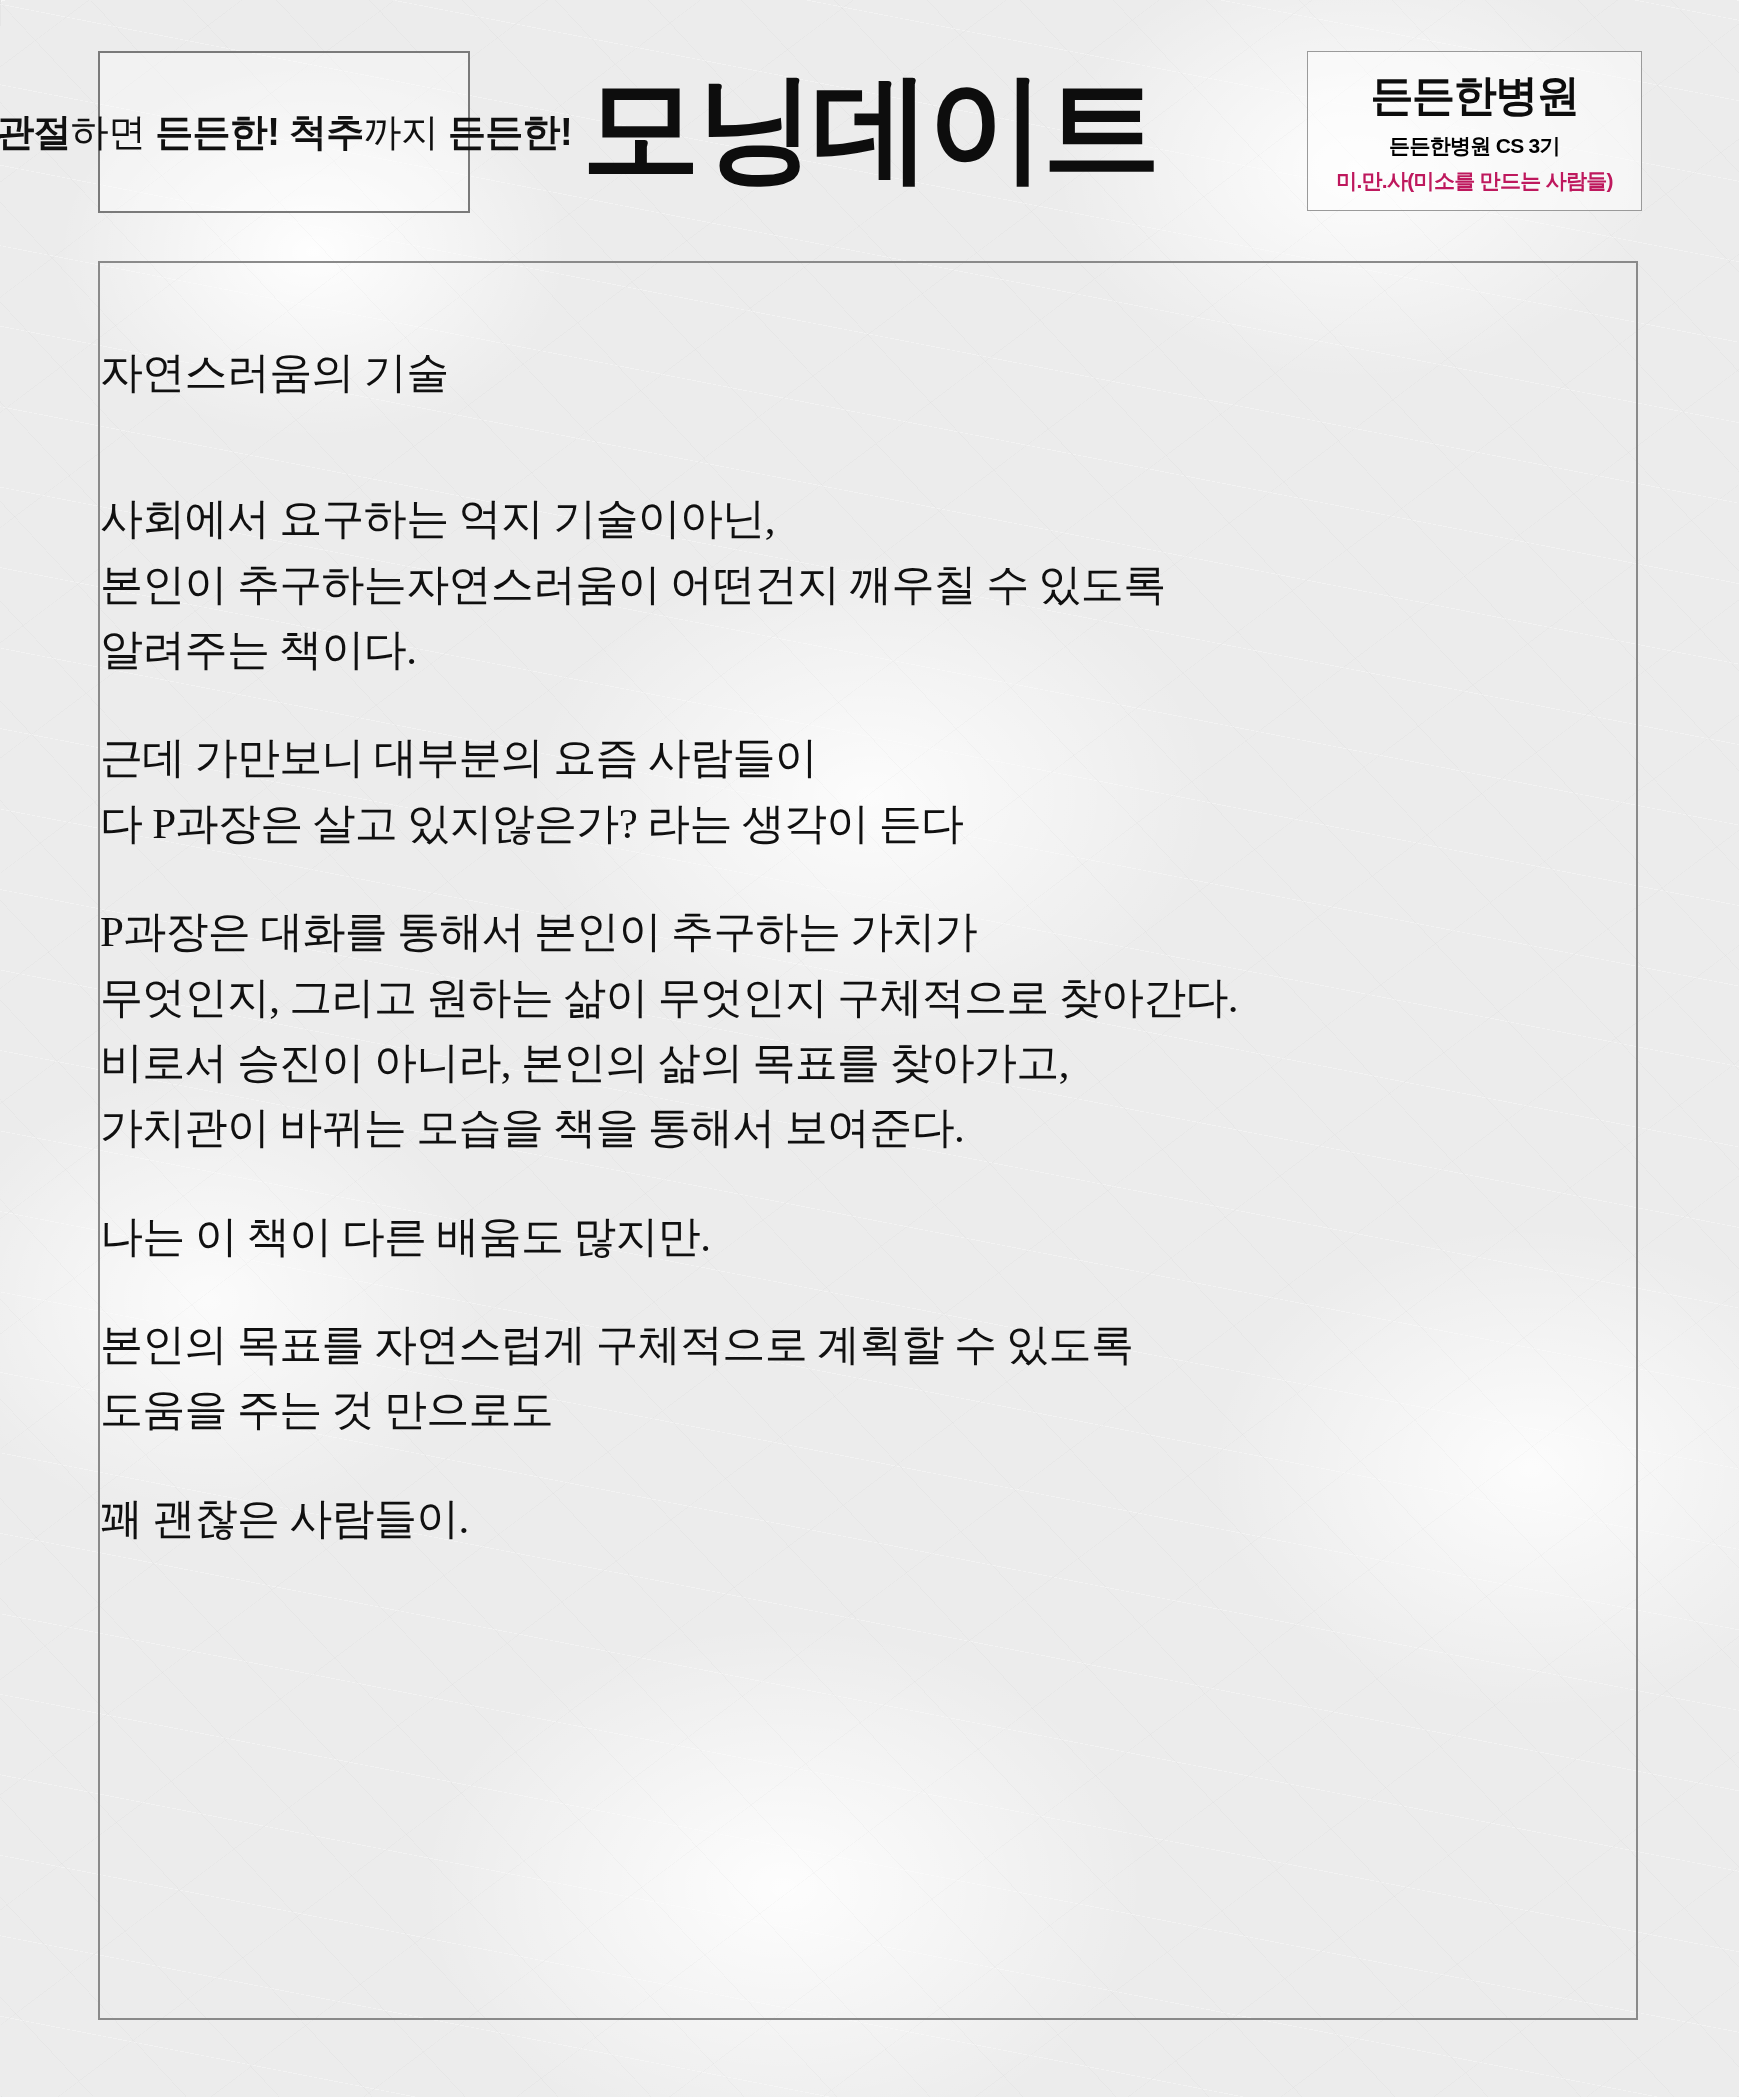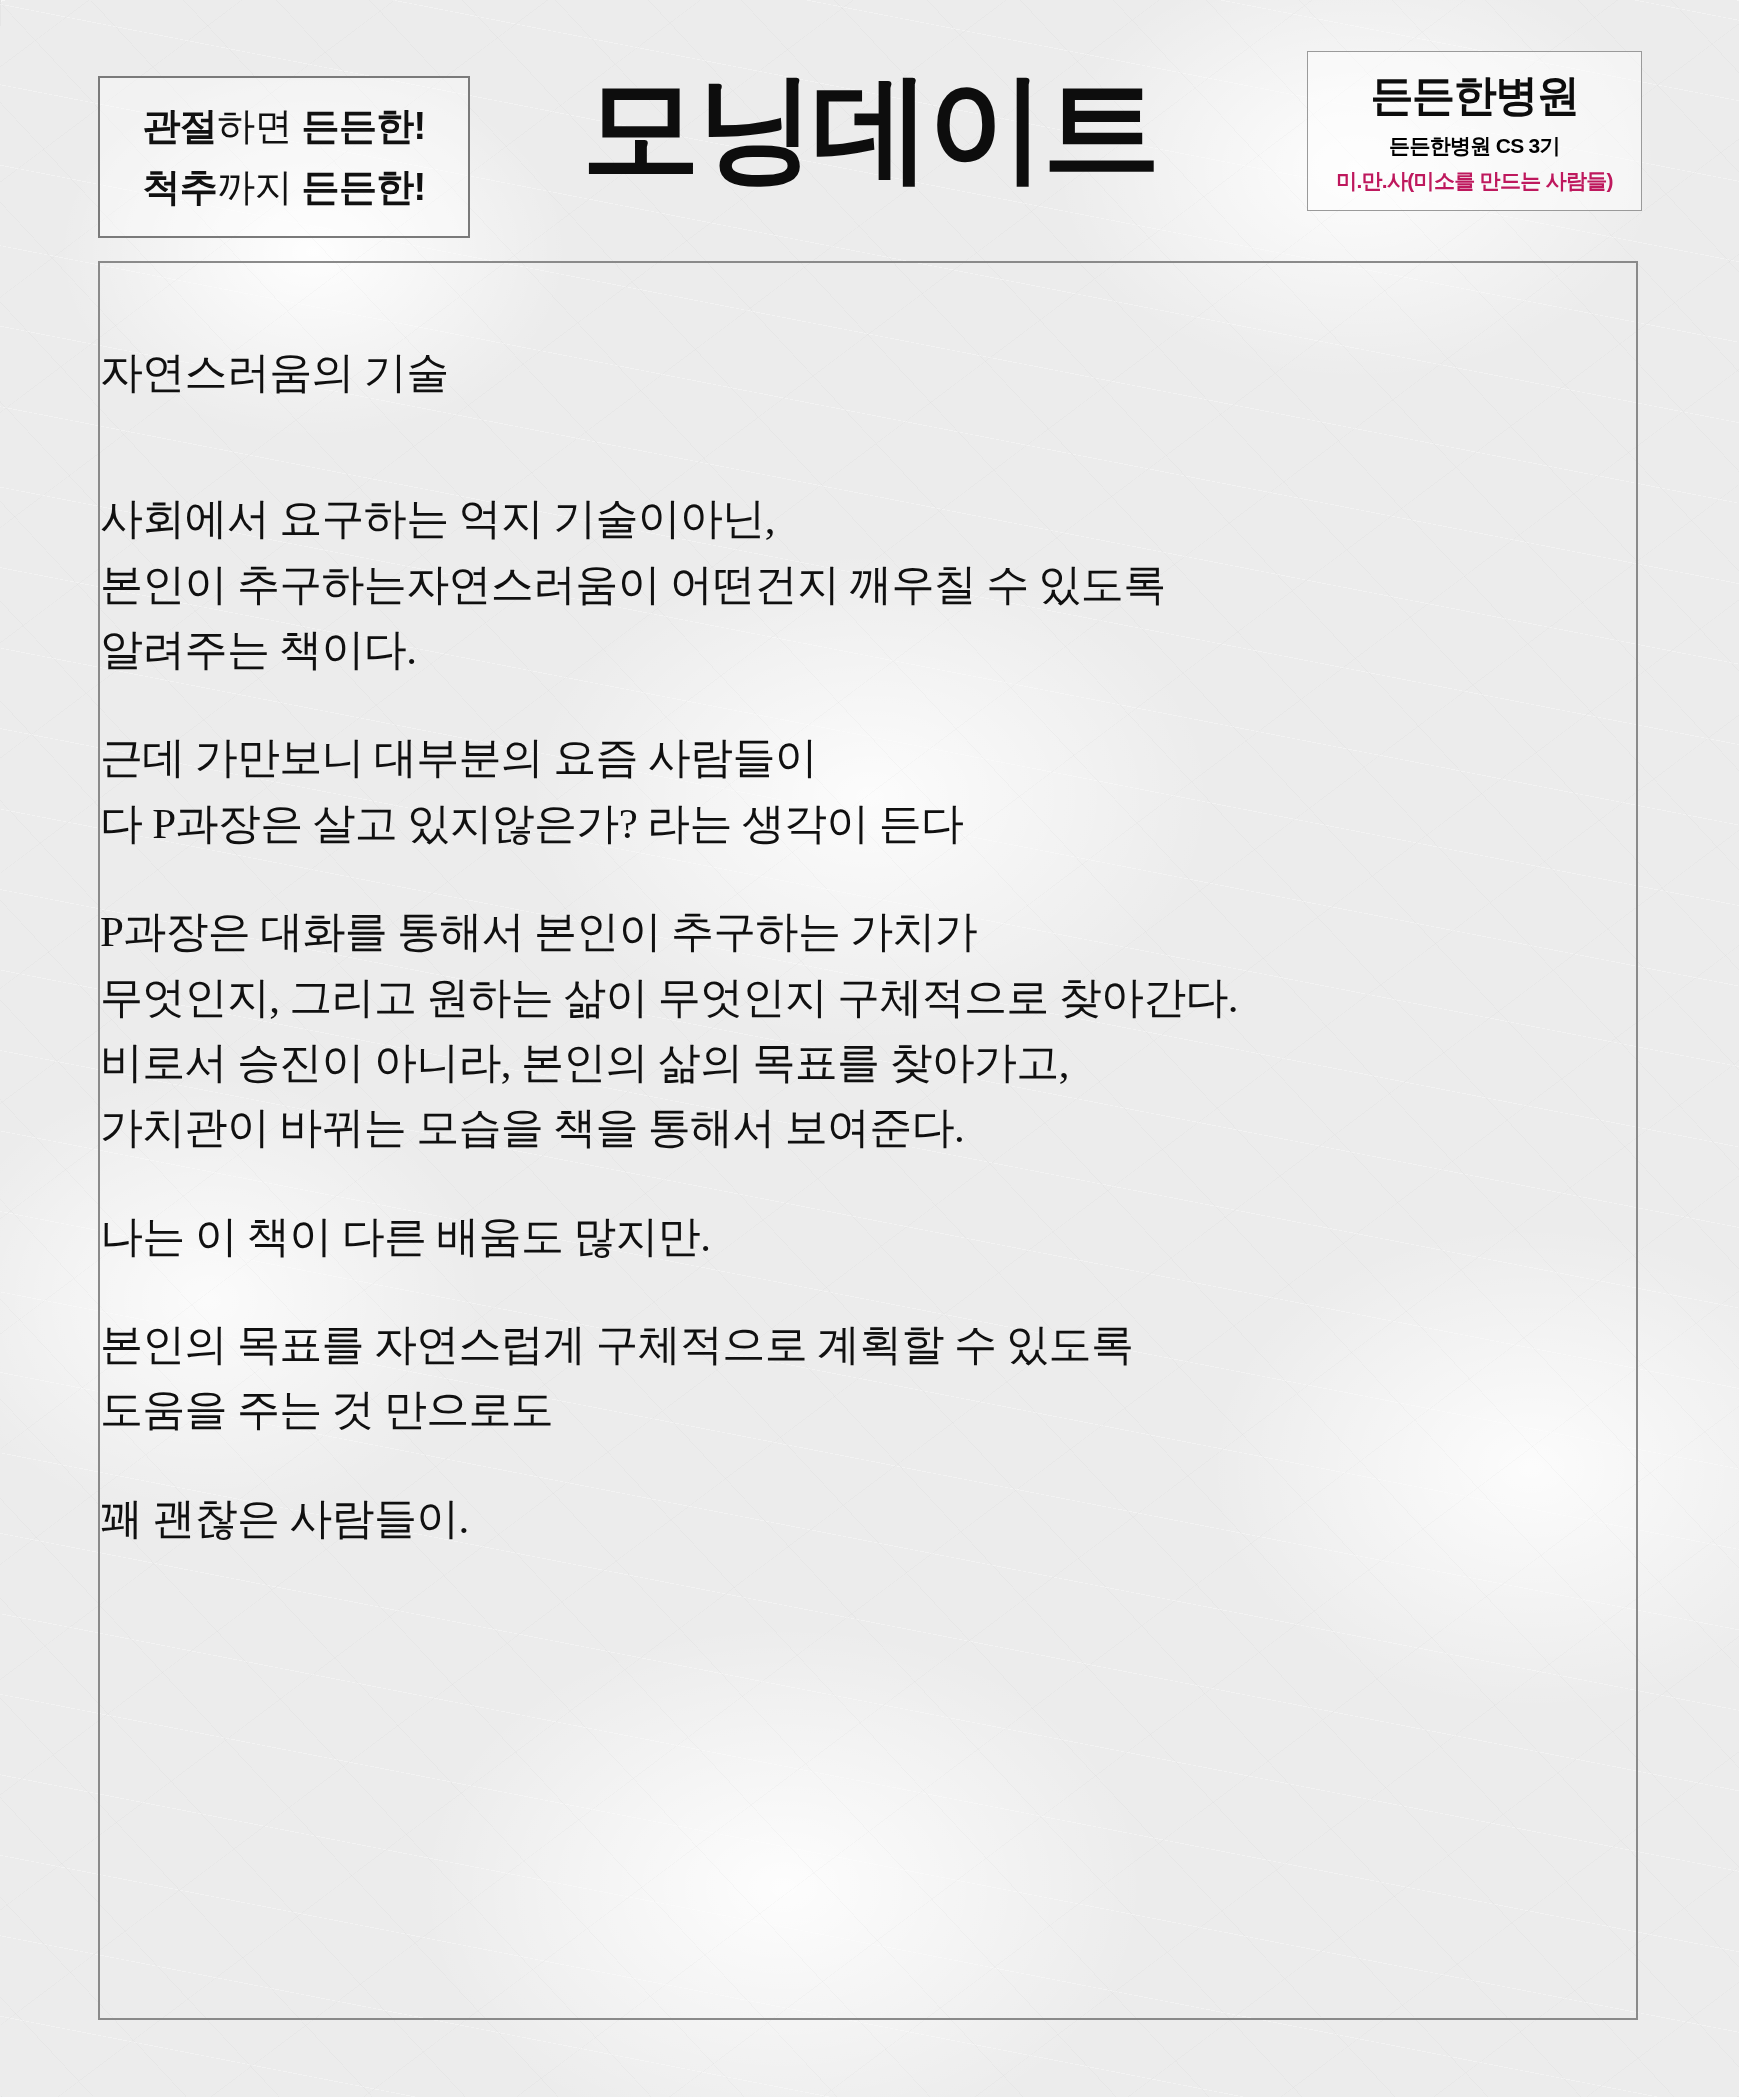--- a/index.html
+++ b/index.html
@@ -64,25 +64,23 @@
 
   .slogan-box {
     position: absolute;
     left: 98px;
     top: 51px;
     width: 368px;
     height: 158px;
     border: 2.1px solid #7a7a7a;
     background: rgba(255,255,255,0.35);
     display: flex;
-    flex-direction: column;
     align-items: center;
     justify-content: center;
     gap: 9.8px;
-    margin-top: 25px;
   }
   .slogan-line {
     font-size: 38px;
     letter-spacing: -0.7px;
     white-space: nowrap;
     color: #111;
   }
   .slogan-line .bold { font-weight: 700; }
   .slogan-line .light { font-weight: 400; }
 

